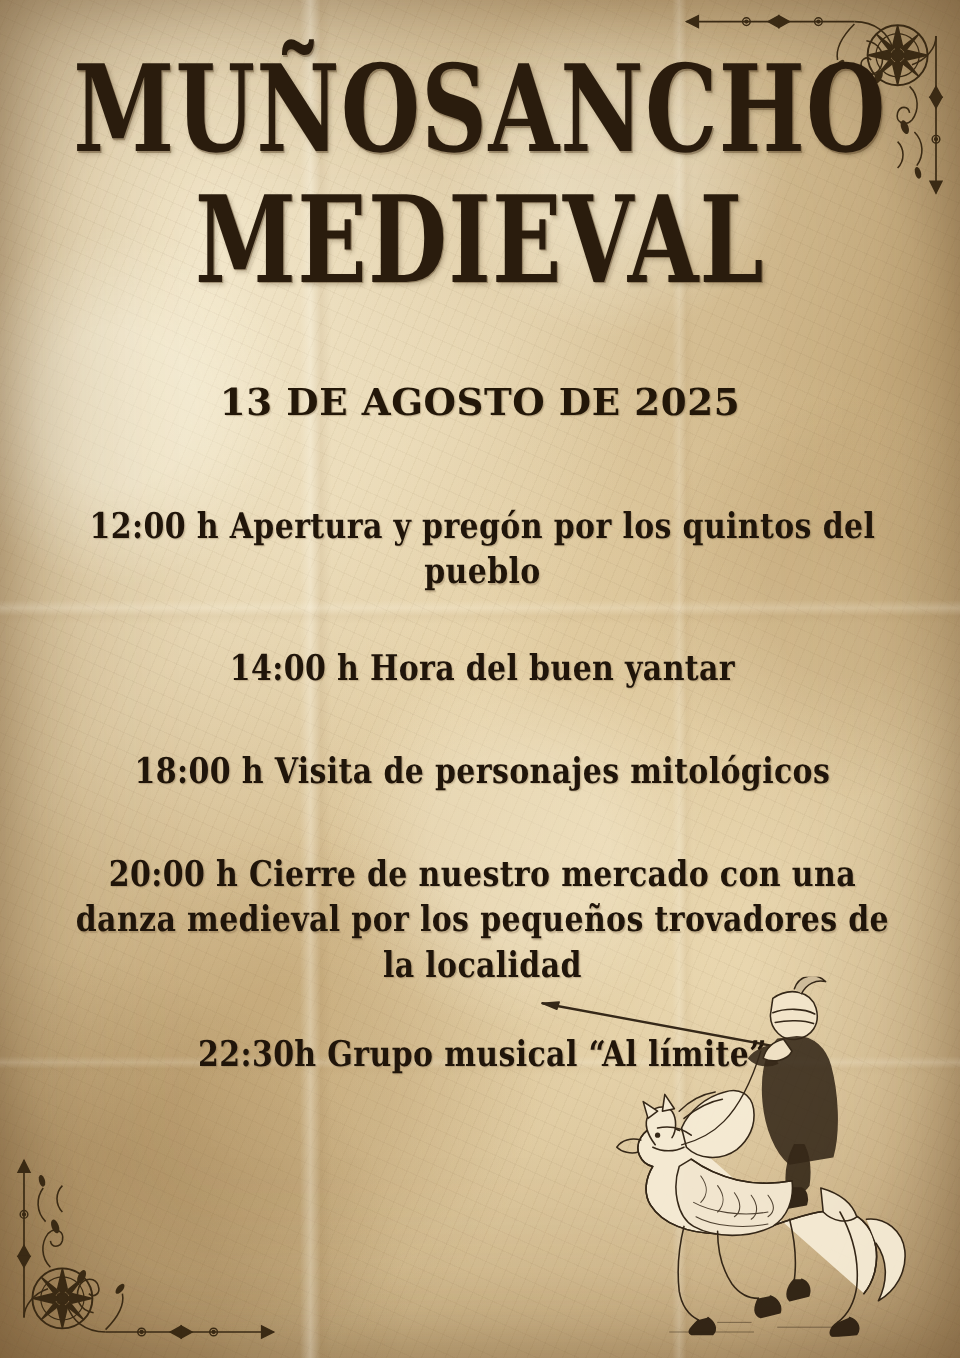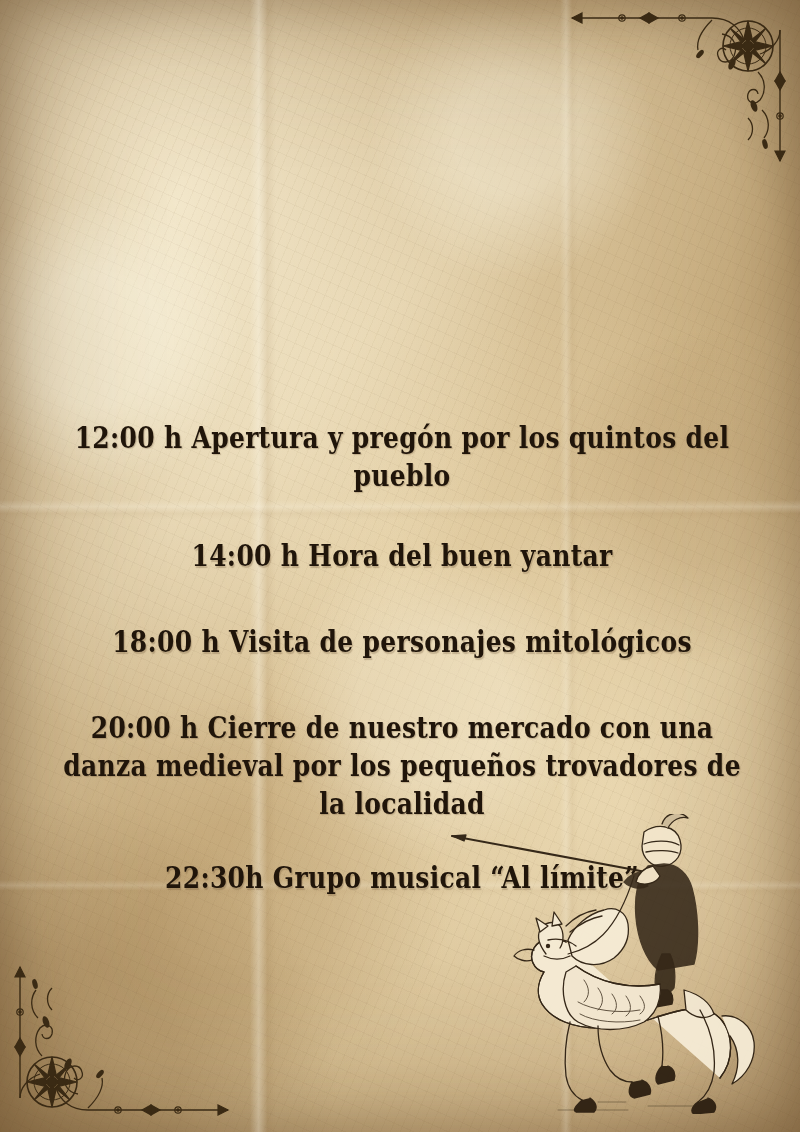--- a/index.html
+++ b/index.html
@@ -254,21 +254,26 @@
         <g fill="#3a2a14" stroke="none">
           <ellipse cx="170" cy="58" rx="3" ry="6" transform="rotate(25 170 58)"></ellipse>
           <ellipse cx="192" cy="100" rx="3" ry="6" transform="rotate(-20 192 100)"></ellipse>
           <ellipse cx="138" cy="48" rx="2.5" ry="5" transform="rotate(40 138 48)"></ellipse>
           <ellipse cx="203" cy="138" rx="2.5" ry="5" transform="rotate(-15 203 138)"></ellipse>
         </g>
       </g>
     </svg>
   </div>
 
-
+  <div class="title-wrap">
+    <div class="title-line l1">MUÑOSANCHO</div>
+    <div class="title-line l2">MEDIEVAL</div>
+  </div>
+
+  <div class="date">13 DE AGOSTO DE 2025</div>
 
   <div class="schedule">
     <div class="item">12:00 h Apertura y pregón por los quintos del pueblo</div>
     <div class="item">14:00 h Hora del buen yantar</div>
     <div class="item">18:00 h Visita de personajes mitológicos</div>
     <div class="item">20:00 h Cierre de nuestro mercado con una danza medieval por los pequeños trovadores de la localidad</div>
     <div class="item">22:30h Grupo musical “Al límite”</div>
   </div>
 
   <div class="knight">

